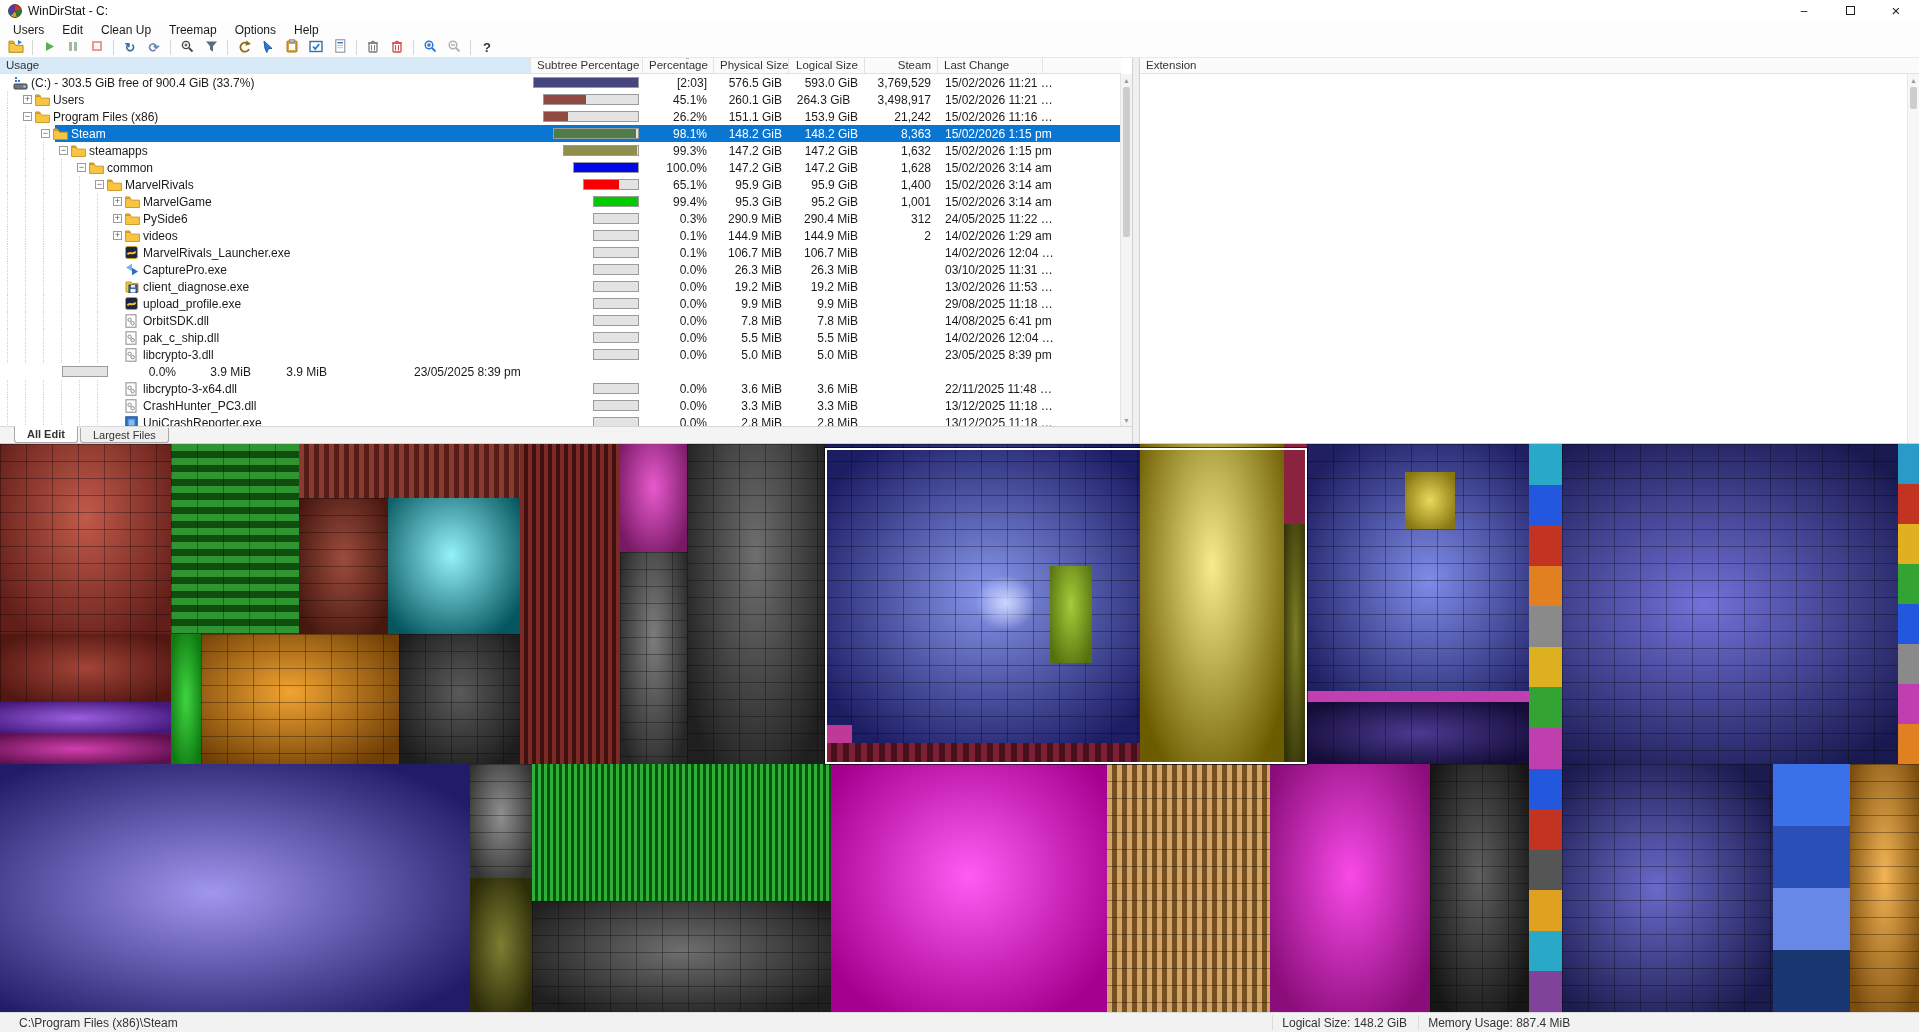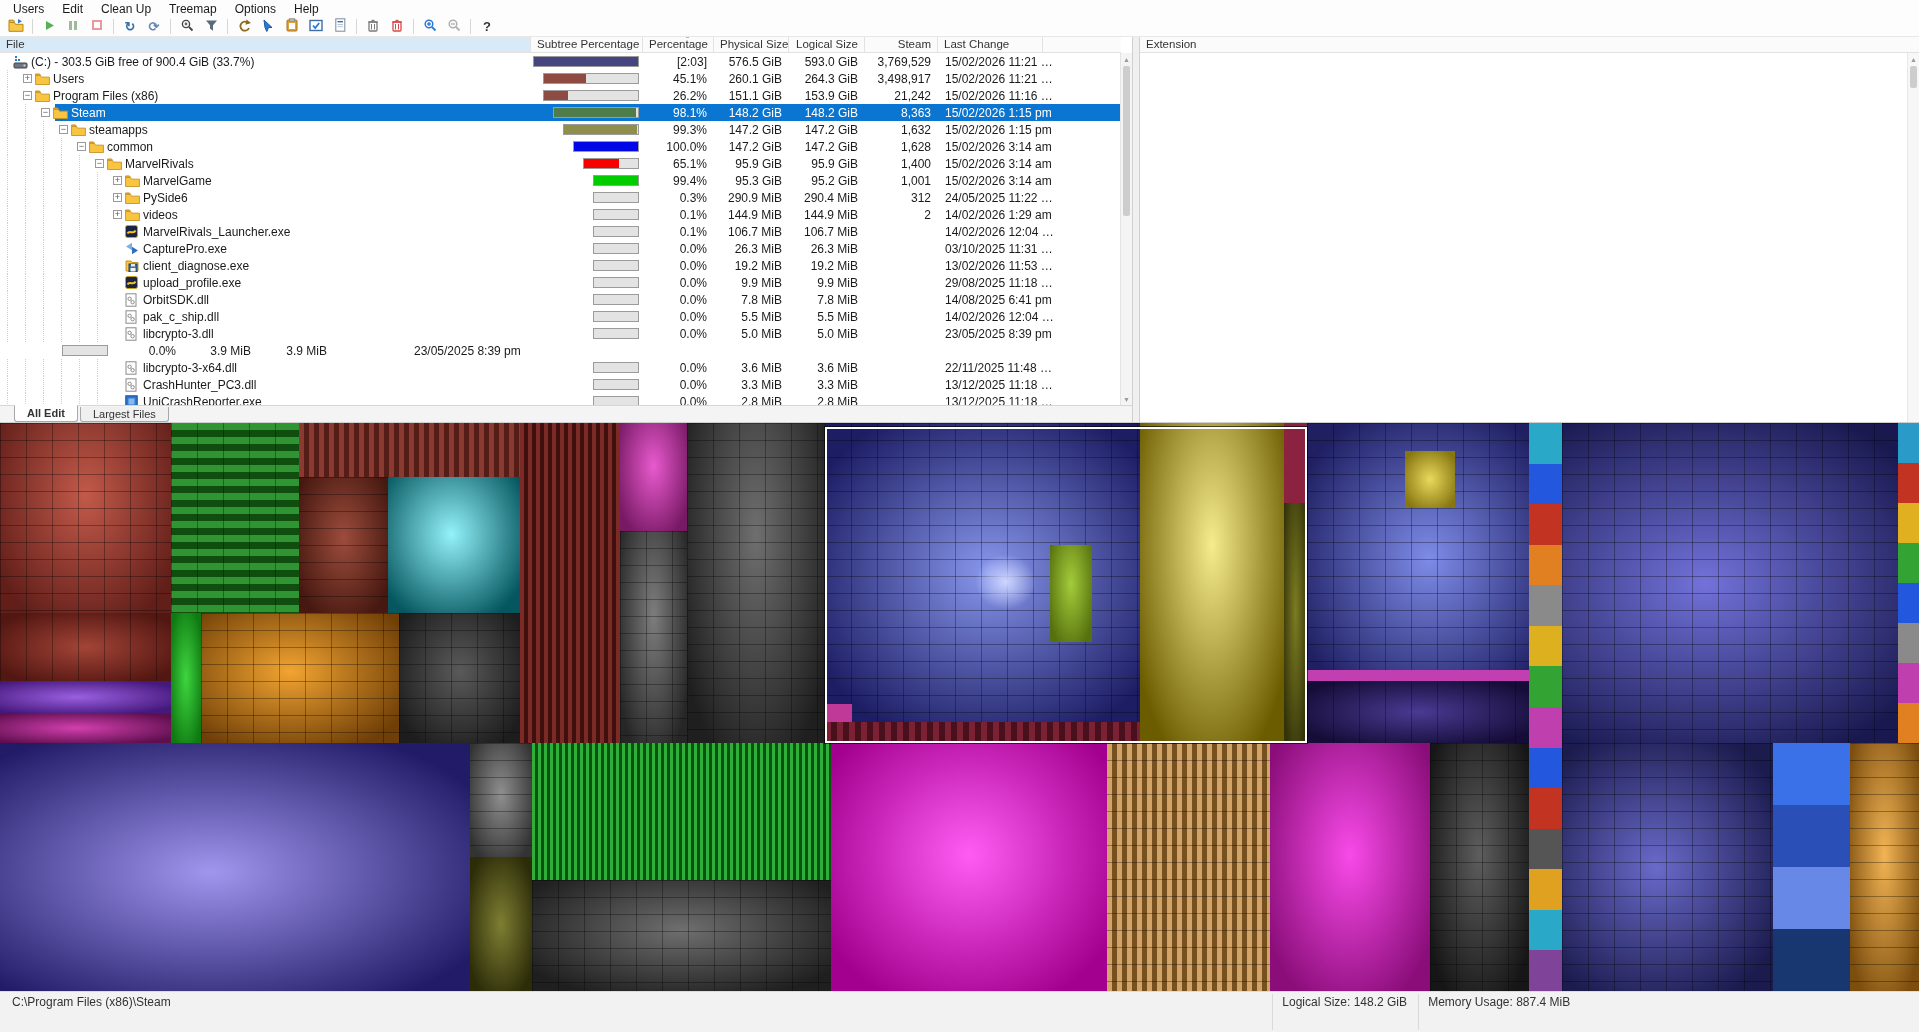--- a/index.html
+++ b/index.html
@@ -81,20 +81,35 @@
   
   .statusbar { height:22px; background:#f2f2f2; border-top:1px solid #dcdcdc; position:relative; font-size:12px; color:#333; flex:1; }
   .sb-item { position:absolute; top:3px; white-space:nowrap; }
   .sb-div { position:absolute; top:2px; bottom:2px; width:1px; background:#dadada; }
 </style>
 </head>
 <body>
 
 <div class="window">
 
+  <div class="titlebar">
+    <span class="app-icon"></span>
+    <span class="title-text">WinDirStat - C:</span>
+    <div class="win-controls">
+      <button class="win-btn">
+          <span>–</span>
+        </button>
+      <button class="win-btn">
+          <span class="maxbox"></span>
+        </button>
+      <button class="win-btn" style="font-size:15px;">
+          <span>×</span>
+        </button>
+    </div>
+  </div>
 
   <div class="menubar" id="menubar">
       <span class="menu-item">Users</span>
       <span class="menu-item">Edit</span>
       <span class="menu-item">Clean Up</span>
       <span class="menu-item">Treemap</span>
       <span class="menu-item">Options</span>
       <span class="menu-item">Help</span>
     </div>
 
@@ -213,21 +228,21 @@
       </button>
       <div class="tb-sep"></div>
       <button class="tb-btn">
         <span><span class="tb-txt" style="color:#333;">?</span></span>
       </button>
     </div>
 
   <div class="main">
     <div class="tree-panel">
       <div class="tree-header" id="tree-header">
-          <div class="th hl" style="width: 531px;">File</div>
+          <div class="th hl" style="width: 531px;">Usage</div>
           <div class="th right" style="width: 112px;">Subtree Percentage</div>
           <div class="th right" style="width: 71px;">Percentage<span class="sort-chevron">ˆ</span></div>
           <div class="th right" style="width: 75px;">Physical Size</div>
           <div class="th right" style="width: 76px;">Logical Size</div>
           <div class="th right" style="width: 73px;">Steam</div>
           <div class="th" style="width: 105px;">Last Change</div>
         </div>
       <div class="tree-rows" id="tree-rows">
           <div class="trow">
             <div class="cell-name">
@@ -266,21 +281,21 @@
               </div>
               <span class="lbl">Users</span>
             </div>
             <div class="cell-bar">
               <div class="bar" style="margin-left: 12px; width: 96px;">
                 <div class="bar-fill" style="width: 45%; background: rgb(143, 74, 66);"></div>
               </div>
             </div>
             <div class="cell-num" style="width: 71px;">45.1%</div>
             <div class="cell-num" style="width: 75px;">260.1 GiB</div>
-            <div class="cell-num" style="width: 76px;">264.3 GiB</div>
+            <div class="cell-num" style="width: 76px; text-align: center;">264.3 GiB</div>
             <div class="cell-num" style="width: 73px;">3,498,917</div>
             <div class="cell-last" style="width: 105px;">15/02/2026 11:21 …</div>
           </div>
           <div class="trow">
             <div class="cell-name">
               <div class="gd"></div>
               <div class="exp">−</div>
               <div class="fic">
                 <svg width="15" height="12" viewBox="0 0 16 13">
                   <path d="M0.5 2.5h5l1.5 2h8.5v8h-15z" fill="#f9c440" stroke="#c79422"></path>
@@ -820,20 +835,20 @@
       <div class="tm-cell" style="left: 57.7%; top: 56.4%; width: 8.5%; height: 43.6%; background: repeating-linear-gradient(rgba(0, 0, 0, 0.32) 0px, rgba(0, 0, 0, 0.32) 1px, rgba(0, 0, 0, 0) 1px, rgba(0, 0, 0, 0) 17px), repeating-linear-gradient(90deg, rgb(210, 164, 104) 0px, rgb(210, 164, 104) 5px, rgb(118, 80, 30) 5px, rgb(118, 80, 30) 10px);"></div>
       <div class="tm-cell" style="left: 66.2%; top: 56.4%; width: 8.3%; height: 43.6%; background: radial-gradient(at 50% 45%, rgb(248, 74, 232), rgb(138, 13, 121) 85%);"></div>
       <div class="tm-cell" style="left: 74.5%; top: 56.4%; width: 5.2%; height: 43.6%; background: repeating-linear-gradient(90deg, rgba(0, 0, 0, 0.32) 0px, rgba(0, 0, 0, 0.32) 1px, rgba(0, 0, 0, 0) 1px, rgba(0, 0, 0, 0) 26px), repeating-linear-gradient(rgba(0, 0, 0, 0.32) 0px, rgba(0, 0, 0, 0.32) 1px, rgba(0, 0, 0, 0) 1px, rgba(0, 0, 0, 0) 17px), radial-gradient(at 50% 45%, rgb(94, 94, 94), rgb(22, 22, 22) 85%);"></div>
       <div class="tm-cell" style="left: 81.4%; top: 56.4%; width: 11%; height: 43.6%; background: repeating-linear-gradient(90deg, rgba(0, 0, 0, 0.32) 0px, rgba(0, 0, 0, 0.32) 1px, rgba(0, 0, 0, 0) 1px, rgba(0, 0, 0, 0) 26px), repeating-linear-gradient(rgba(0, 0, 0, 0.32) 0px, rgba(0, 0, 0, 0.32) 1px, rgba(0, 0, 0, 0) 1px, rgba(0, 0, 0, 0) 17px), radial-gradient(at 45% 50%, rgb(106, 106, 202), rgb(27, 27, 78) 85%);"></div>
       <div class="tm-cell" style="left: 92.4%; top: 56.4%; width: 4%; height: 43.6%; background: linear-gradient(rgb(58, 112, 232) 0%, rgb(58, 112, 232) 25%, rgb(42, 80, 184) 25%, rgb(42, 80, 184) 50%, rgb(104, 136, 232) 50%, rgb(104, 136, 232) 75%, rgb(24, 54, 111) 75%, rgb(24, 54, 111) 100%);"></div>
       <div class="tm-cell" style="left: 96.4%; top: 56.4%; width: 3.6%; height: 43.6%; background: repeating-linear-gradient(rgba(0, 0, 0, 0.32) 0px, rgba(0, 0, 0, 0.32) 1px, rgba(0, 0, 0, 0) 1px, rgba(0, 0, 0, 0) 17px), radial-gradient(at 50% 45%, rgb(242, 180, 85), rgb(124, 78, 14) 85%);"></div>
       <div class="tm-sel" style="left: 43%; top: 0.7%; width: 25.1%; height: 55.7%;"></div>
     </div>
 
   <div class="statusbar">
-    <span class="sb-item" style="left:12px;">C:\Program Files (x86)\Steam</span>
+    <span class="sb-item" style="left:19px;">C:\Program Files (x86)\Steam</span>
     <span class="sb-div" style="left:66.3%;"></span>
     <span class="sb-item" style="left:calc(66.3% + 10px);">Logical Size: 148.2 GiB</span>
     <span class="sb-div" style="left:73.9%;"></span>
     <span class="sb-item" style="left:calc(73.9% + 10px);">Memory Usage: 887.4 MiB</span>
   </div>
 
 </div>
 
 </body></html>

